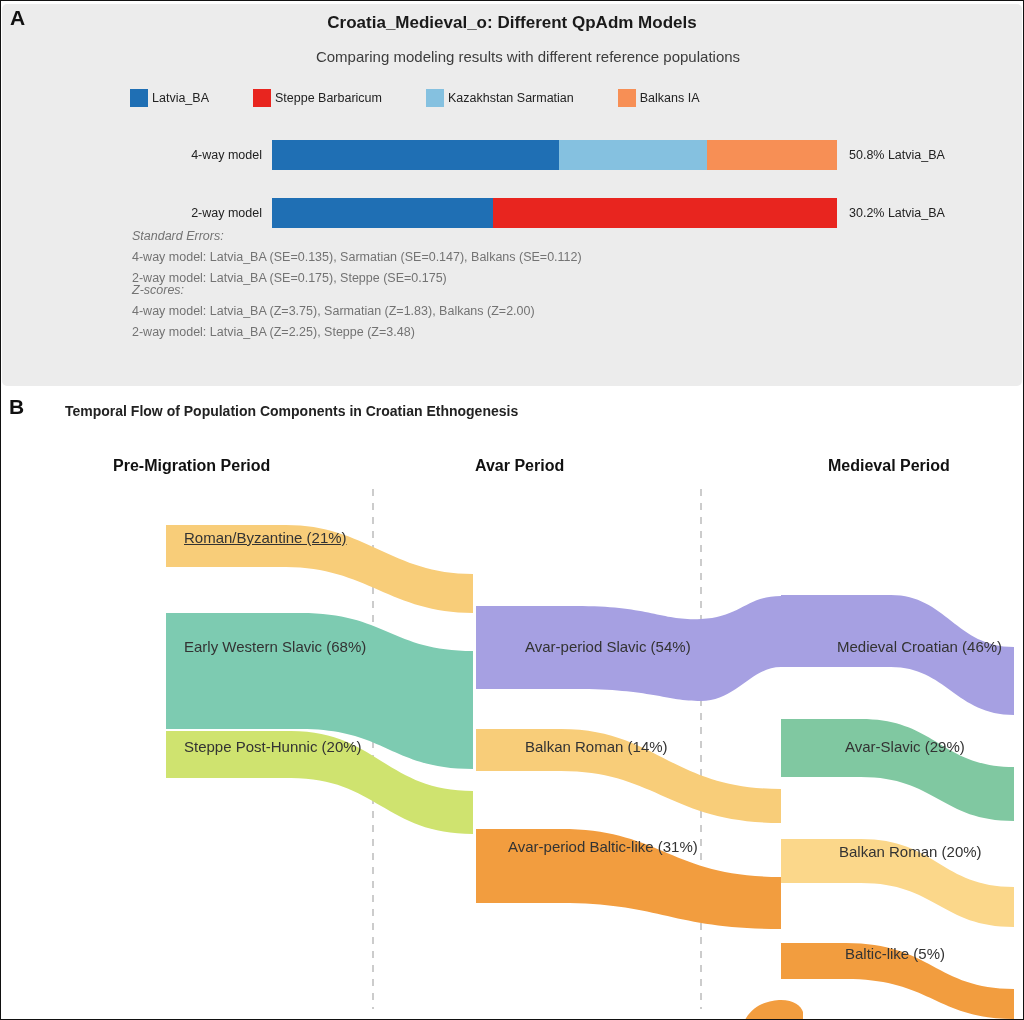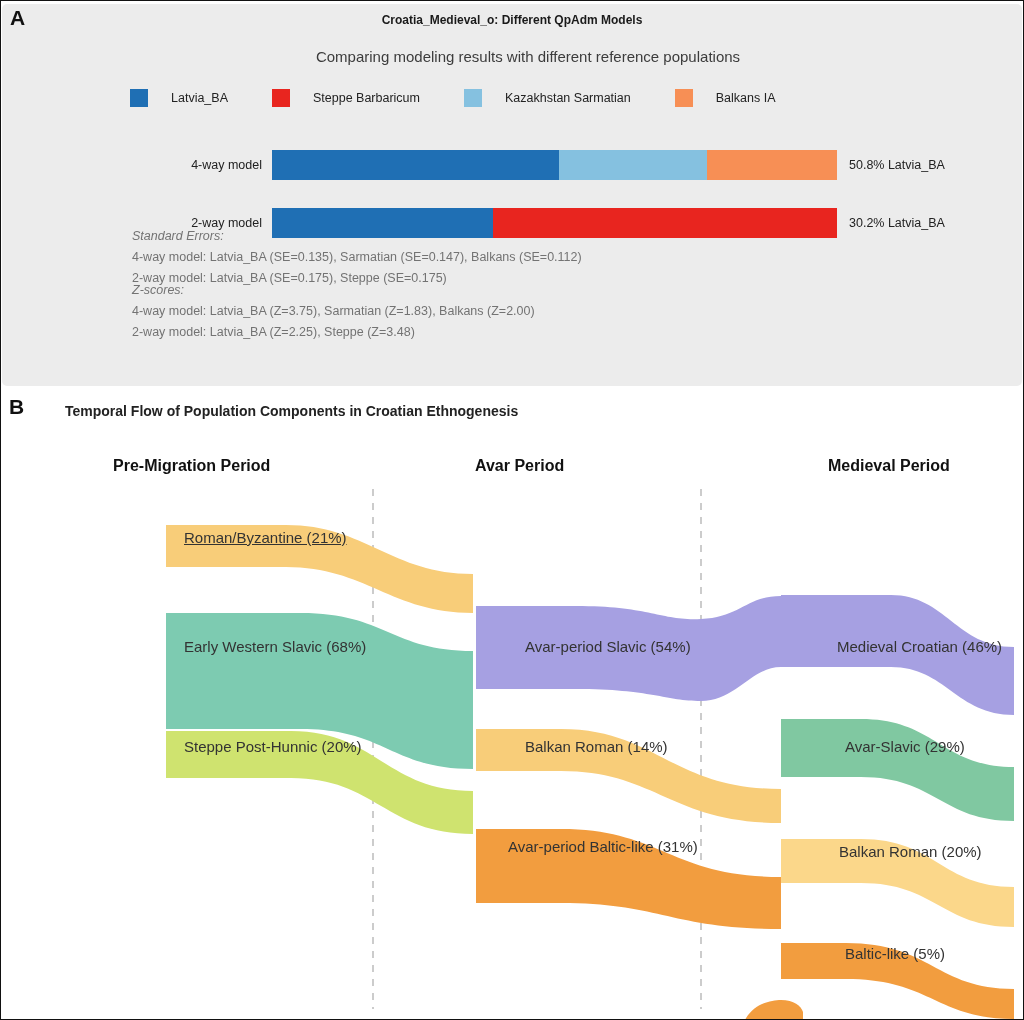--- a/index.html
+++ b/index.html
@@ -13,32 +13,32 @@
   .panel-a {
     position:absolute; left:1px; top:3px; width:1020px; height:382px;
     background:#ececec; border-radius:5px;
   }
   .panel-letter {
     position:absolute; font-size:21px; font-weight:bold; color:#111; z-index:5;
   }
   .a-letter { left:8px; top:2px; }
   .pa-title {
     position:absolute; left:0; top:9px; width:100%; text-align:center;
-    font-size:12px; font-weight:bold; color:#1a1a1a;
+    font-size:17px; font-weight:bold; color:#1a1a1a;
   }
   .pa-subtitle {
     position:absolute; left:16px; top:44px; width:100%; text-align:center;
     font-size:15px; color:#3c3c3c;
   }
   .legend { position:absolute; left:128px; top:85px; display:flex; gap:44px; align-items:center; }
-  .legend-item { display:flex; align-items:center; gap:23px; }
+  .legend-item { display:flex; align-items:center; gap:4px; }
   .swatch { width:18px; height:18px; display:inline-block; }
   .legend-label { font-size:12.5px; color:#222; }
 
-  .bar-row { position:absolute; left:0; width:100%; height:30px; display:flex; align-items:center;margin-top:10px; }
+  .bar-row { position:absolute; left:0; width:100%; height:30px; display:flex; align-items:center; }
   .bar-row-1 { top:136px; }
   .bar-row-2 { top:194px; }
   .bar-cat-label { width:270px; text-align:right; padding-right:10px; font-size:12.5px; color:#222; }
   .bar-track { width:565px; height:30px; display:flex; overflow:hidden; }
   .seg { height:100%; }
   .bar-annotation { margin-left:12px; font-size:12.5px; color:#222; white-space:nowrap; }
 
   .notes { position:absolute; left:130px; top:222px; font-size:12.5px; color:#737373; }
   .notes div { line-height:21px; white-space:nowrap; }
   .note-heading { font-style:italic; }

